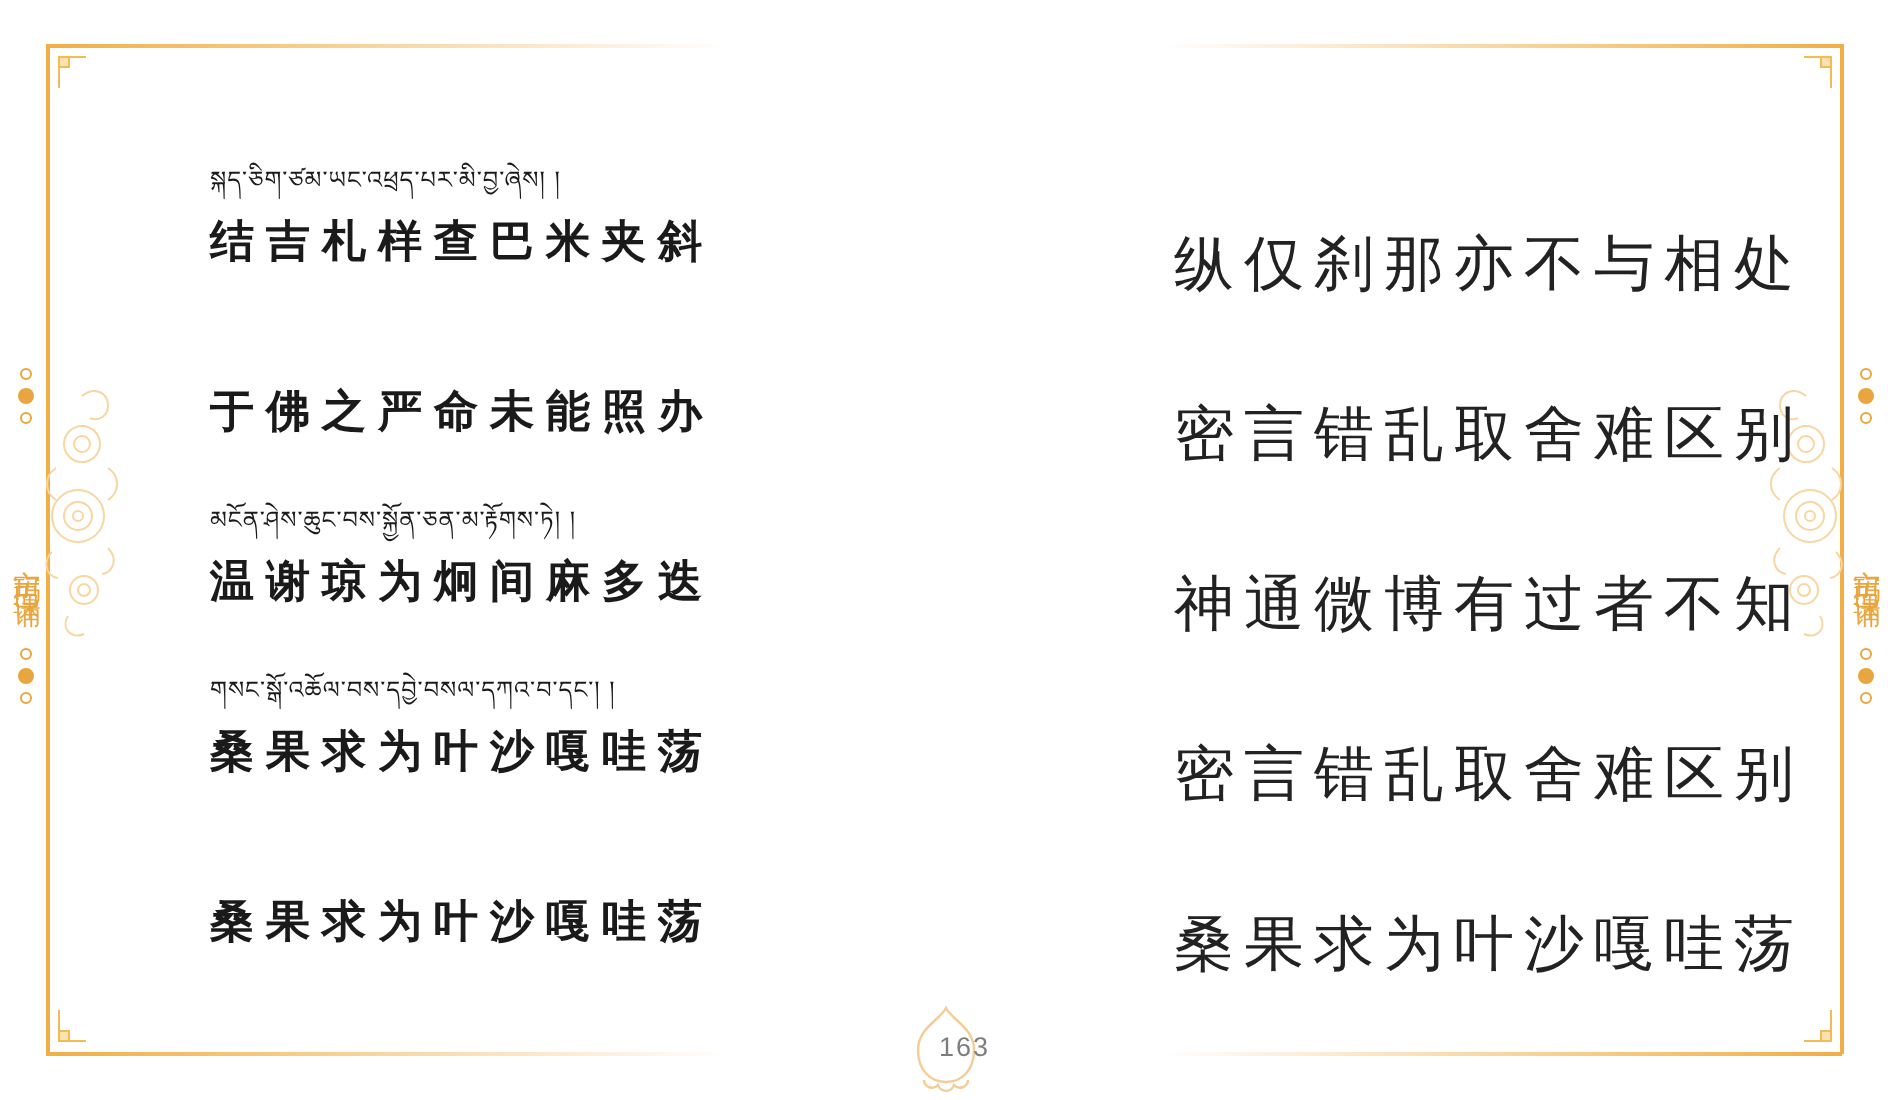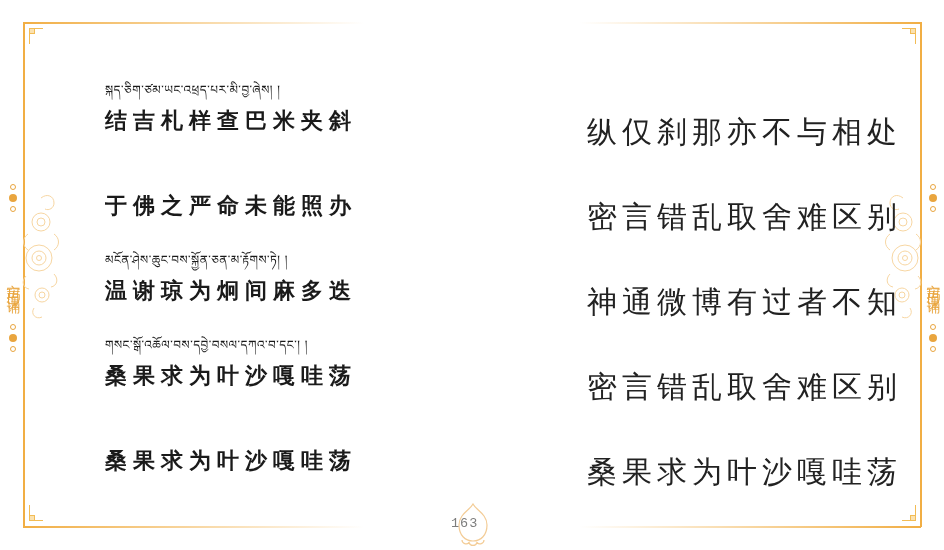--- a/index.html
+++ b/index.html
@@ -69,22 +69,22 @@
     letter-spacing:6px;white-space:nowrap;
   }
   .translation{
     position:absolute;left:472px;top:38px;
     font-size:30px;color:#222;letter-spacing:5px;white-space:nowrap;margin-left:10px;
   }
   
   .medallion{position:absolute;left:451px;top:501px;width:44px;height:46px;}
   .medallion svg{position:absolute;left:0;top:0;stroke:var(--medallion-gold);stroke-width:1.2;}
   .page-num{
-    position:absolute;left:0;top:15px;width:44px;text-align:left;
-    font-family:Liberation Mono, monospace;
+    position:absolute;left:0;top:15px;width:44px;text-align:right;
+    font-family:Liberation Sans, sans-serif;
     font-size:13.5px;color:var(--number-gray);letter-spacing:1px;
   }
 </style>
 </head>
 <body>
 
 <div class="frame-line frame-top"></div>
 <div class="frame-line frame-bottom"></div>
 <div class="frame-line frame-left"></div>
 <div class="frame-line frame-right"></div>

